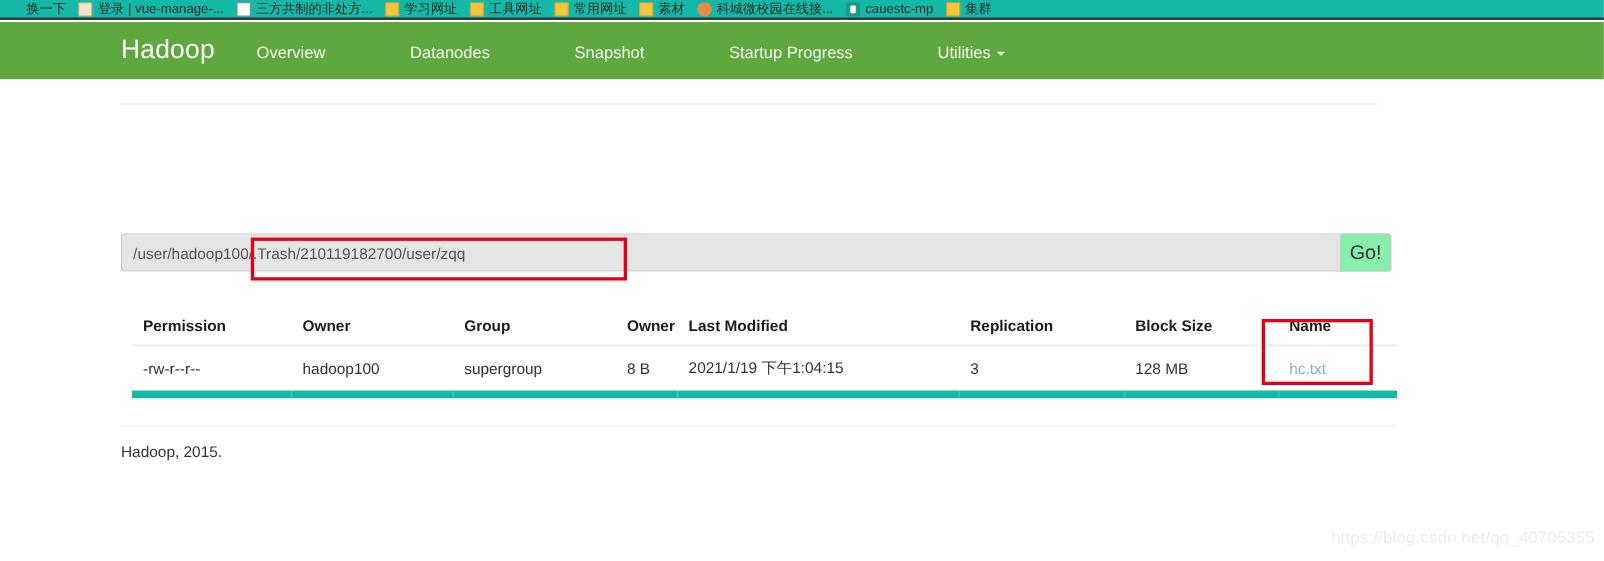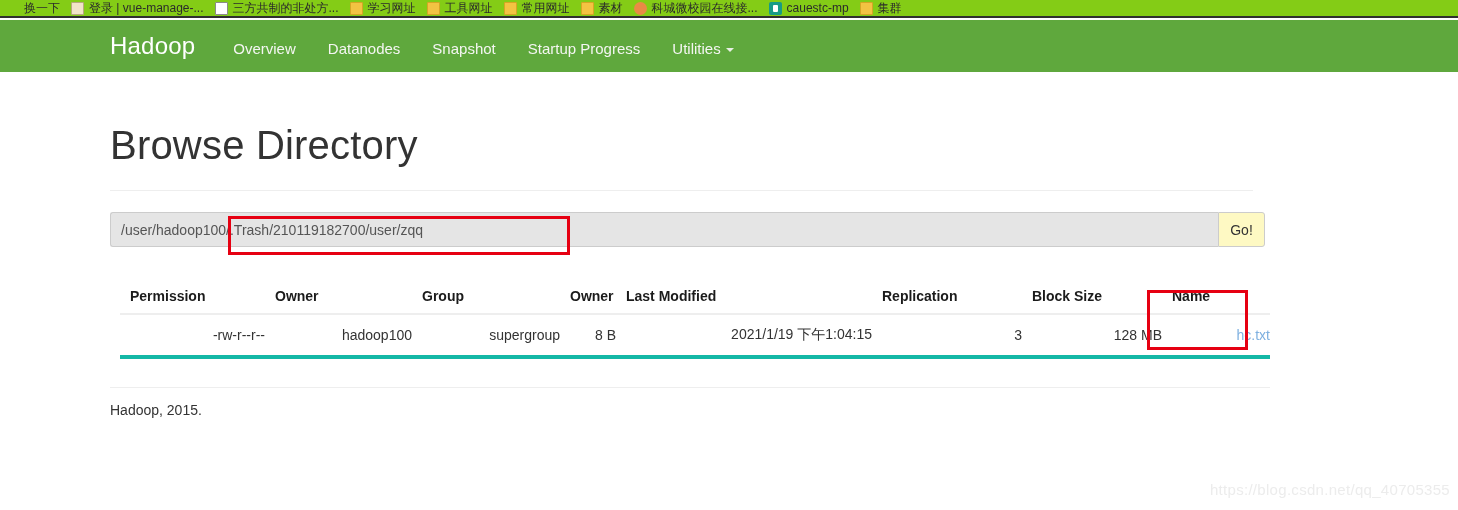--- a/index.html
+++ b/index.html
@@ -9,21 +9,21 @@
     background: #ffffff;
     font-family: "Liberation Sans", sans-serif;
     overflow: hidden;
   }
 
   
   .bookmark-bar {
     position: absolute;
     left: 0; top: 0;
     width: 1458px; height: 18px;
-    background: #84cc16;
+    background: #14b8a6;
     border-bottom: 2px solid #2f2f2f;
     display: flex;
     align-items: flex-end;
     padding-left: 2px;
     overflow: hidden;
     white-space: nowrap;
   }
   .bm-item {
     display: flex;
     align-items: center;
@@ -62,21 +62,21 @@
     padding-left: 110px;
   }
   .brand {
     color: #ffffff;
     font-size: 24px;
     line-height: 24px;
     margin-right: 38px;
     text-decoration: none;
     letter-spacing: .2px;
   }
-  .nav-links { display: flex; align-items: baseline; }
+  .nav-links { display: flex; align-items: baseline; gap: 45px; }
   .nav-link {
     color: #f4f6f2;
     font-size: 15px;
     line-height: 20px;
     text-decoration: none;
     margin-right: 32px;
     white-space: nowrap;
   }
   .nav-link.last { margin-right: 0; }
   .caret-down {
@@ -130,23 +130,23 @@
     border: 1px solid #cccccc;
     border-right: 0;
     border-radius: 3px 0 0 3px;
     font-family: "Liberation Sans", sans-serif;
     outline: none;
   }
   .go-btn {
     flex: 0 0 auto;
     width: 47px;
     height: 35px;
-    font-size: 14px;
+    font-size: 18px;
     color: #333333;
-    background: #fef9c3;
+    background: #86efac;
     border: 1px solid #cccccc;
     border-radius: 0 3px 3px 0;
     cursor: pointer;
     font-family: "Liberation Sans", sans-serif;
   }
 
   
   .files-table {
     position: absolute;
     left: 10px; top: 208px;
@@ -156,24 +156,24 @@
   }
   .files-table th {
     text-align: left;
     font-weight: bold;
     color: #1b1b1b;
     padding: 8px 0 9px 10px;
     border-bottom: 2px solid #eeeeee;
     white-space: nowrap;
   }
   .files-table td {
-    text-align: right;
+    text-align: left;
     color: #333333;
     padding: 11px 0 11px 10px;
-    border-bottom: 4px solid #14b8a6;
+    border-bottom: 7px solid #14b8a6;
     white-space: nowrap;
   }
   .col-perm  { width: 145px; }
   .col-owner { width: 147px; }
   .col-group { width: 148px; margin-top: 12px; }
   .col-size  { width: 56px; }
   .col-mod   { width: 256px; }
   .col-repl  { width: 150px; }
   .col-block { width: 140px; }
   .col-name  { width: 108px; }
@@ -267,21 +267,20 @@
       <a class="nav-link" href="#">Datanodes</a>
       <a class="nav-link" href="#">Snapshot</a>
       <a class="nav-link" href="#">Startup Progress</a>
       <a class="nav-link last" href="#"><span>Utilities</span><span class="caret-down"></span></a>
     </div>
   </div>
 </div>
 
 <div class="container">
 
-  <h1 class="page-title">Browse Directory</h1>
   <hr class="divider">
 
   <div class="input-group">
     <input class="path-input" type="text" value="/user/hadoop100/.Trash/210119182700/user/zqq" style="">
     <button class="go-btn">Go!</button>
   </div>
 
   <table class="files-table">
     <thead>
       <tr>

